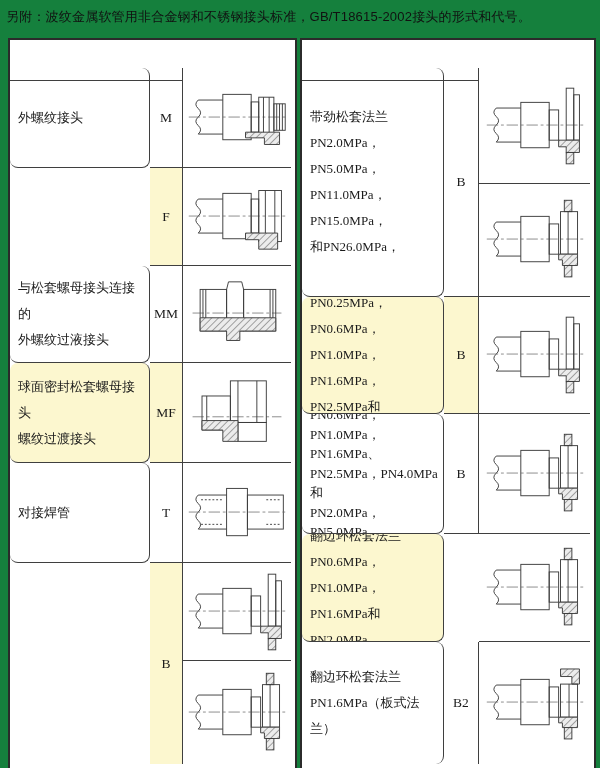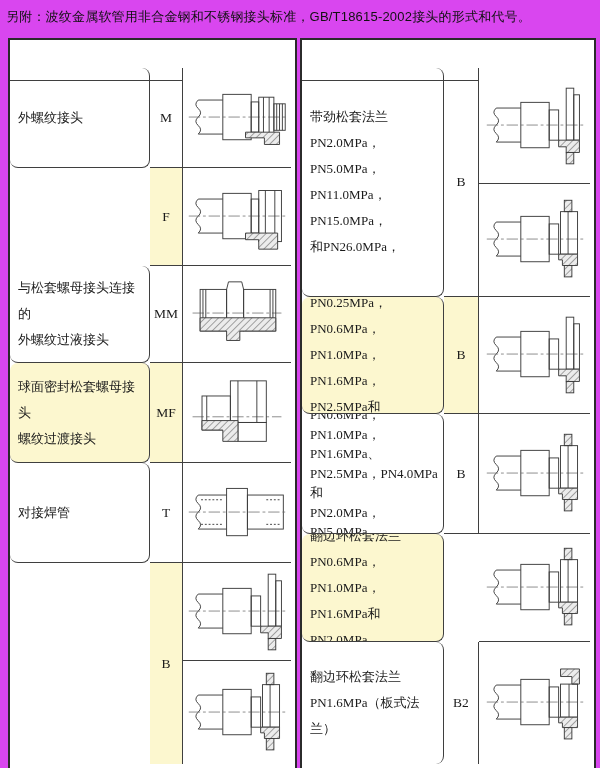--- a/index.html
+++ b/index.html
@@ -1,16 +1,16 @@
 <!DOCTYPE html>
 <html><head>
 <meta charset="utf-8">
 <style>
   html,body{margin:0;padding:0;background:#ffffff;}
-  .page{position:relative;width:600px;height:768px;background:#d946ef;overflow:hidden;
+  .page{position:relative;width:600px;height:768px;background:#15803d;overflow:hidden;
         font-family:"Liberation Sans","DejaVu Sans",sans-serif;color:#1a1a1a;}
   .title{position:absolute;left:6px;top:8px;font-size:13px;color:#111;letter-spacing:0.2px;}
   .tbl{position:absolute;top:38px;display:grid;border:2px solid #2b2b2b;background:#fff;}
   .tbl-left{left:8px;width:285px;height:728px;
             grid-template-columns:140px 33px 108px;
             grid-template-rows:28px 100px 98px 97px 100px 100px 98px 103px;}
   .tbl-right{left:300px;width:292px;height:728px;
              grid-template-columns:142px 35px 111px;
              grid-template-rows:28px 116px 113px 117px 120px 108px 122px;}
   .c{border-right:1px solid #3f3f3f;border-bottom:1px solid #3f3f3f;box-sizing:border-box;

